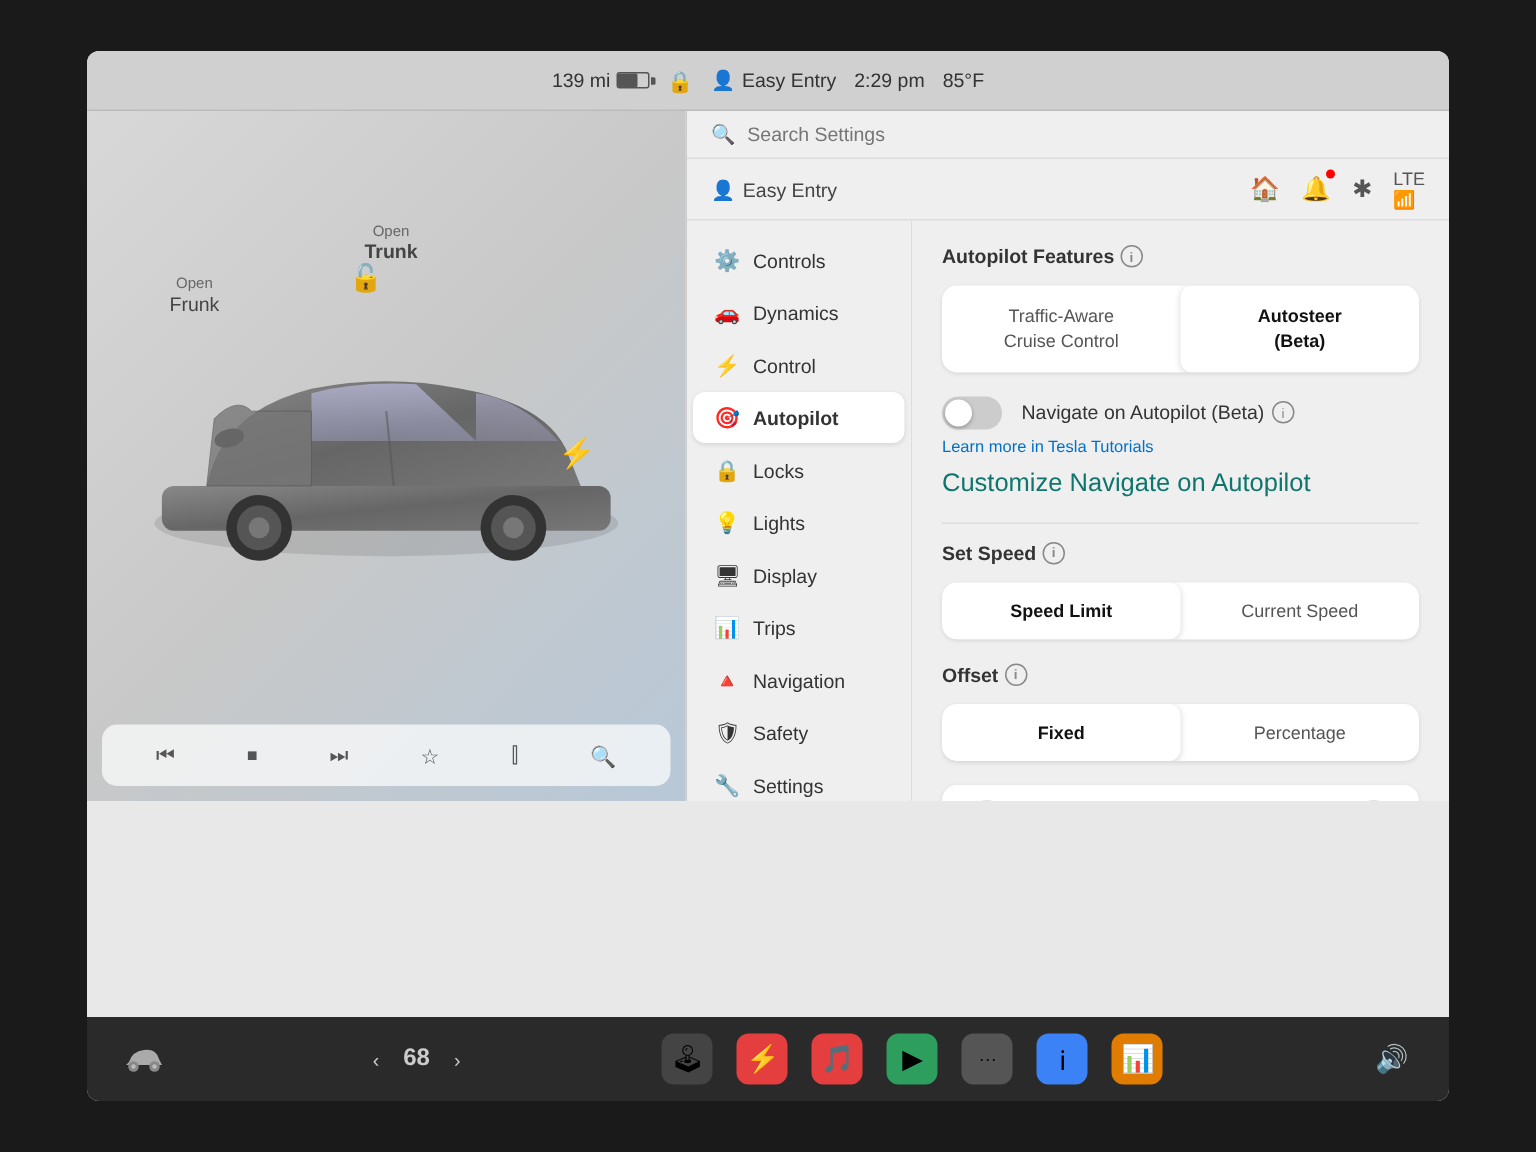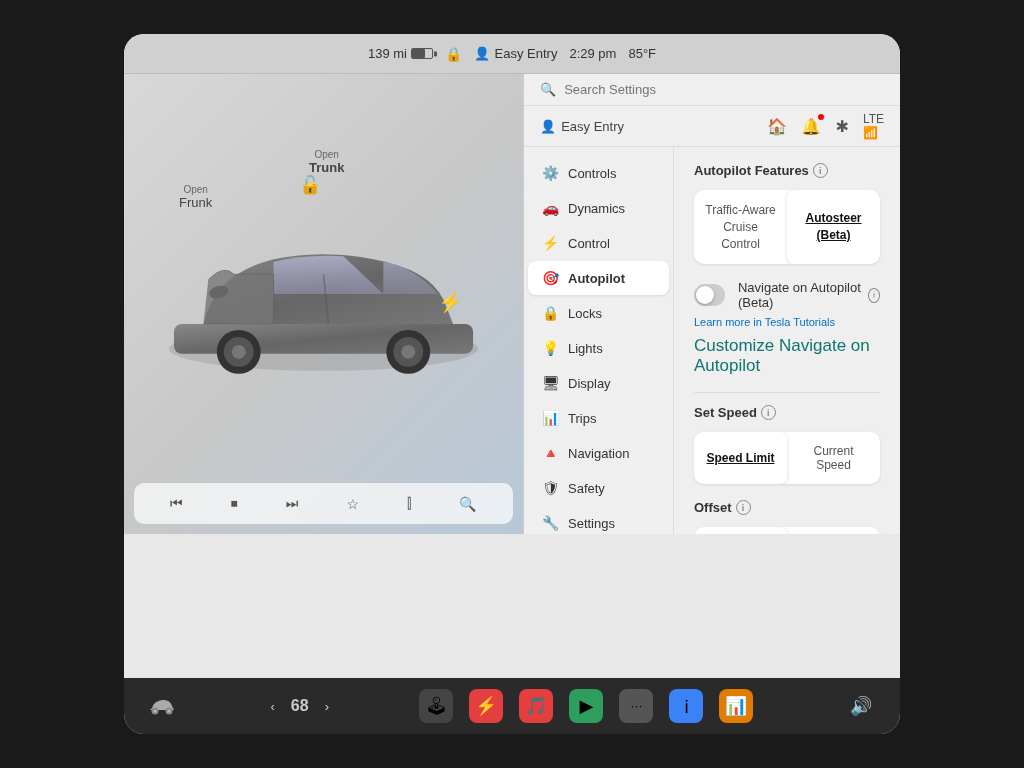--- a/index.html
+++ b/index.html
@@ -7,24 +7,24 @@
       width: 1024px;
       height: 768px;
       background: #1a1a1a;
       font-family: -apple-system, BlinkMacSystemFont, 'Segoe UI', sans-serif;
       overflow: hidden;
       display: flex;
       align-items: center;
       justify-content: center;
     }
     .screen {
-      width: 776px;
+      width: 908px;
       height: 700px;
       background: #e8e8e8;
-      border-radius: 20px;
+      border-radius: 8px;
       overflow: hidden;
       display: flex;
       flex-direction: column;
       position: relative;
     }
     
     .status-bar {
       height: 40px;
       background: #d0d0d0;
       display: flex;
@@ -316,21 +316,20 @@
       border: none;
       background: transparent;
       transition: background 0.2s;
     }
     .btn-group-item.active {
       background: #fff;
       font-weight: 700;
       color: #111;
       box-shadow: 0 1px 4px rgba(0,0,0,0.15);
       border-radius: 8px;
-      text-decoration: underline;
     }
     
     .toggle-row {
       display: flex;
       align-items: center;
       justify-content: space-between;
       margin-bottom: 6px;
     }
     .toggle-label {
       font-size: 13px;

